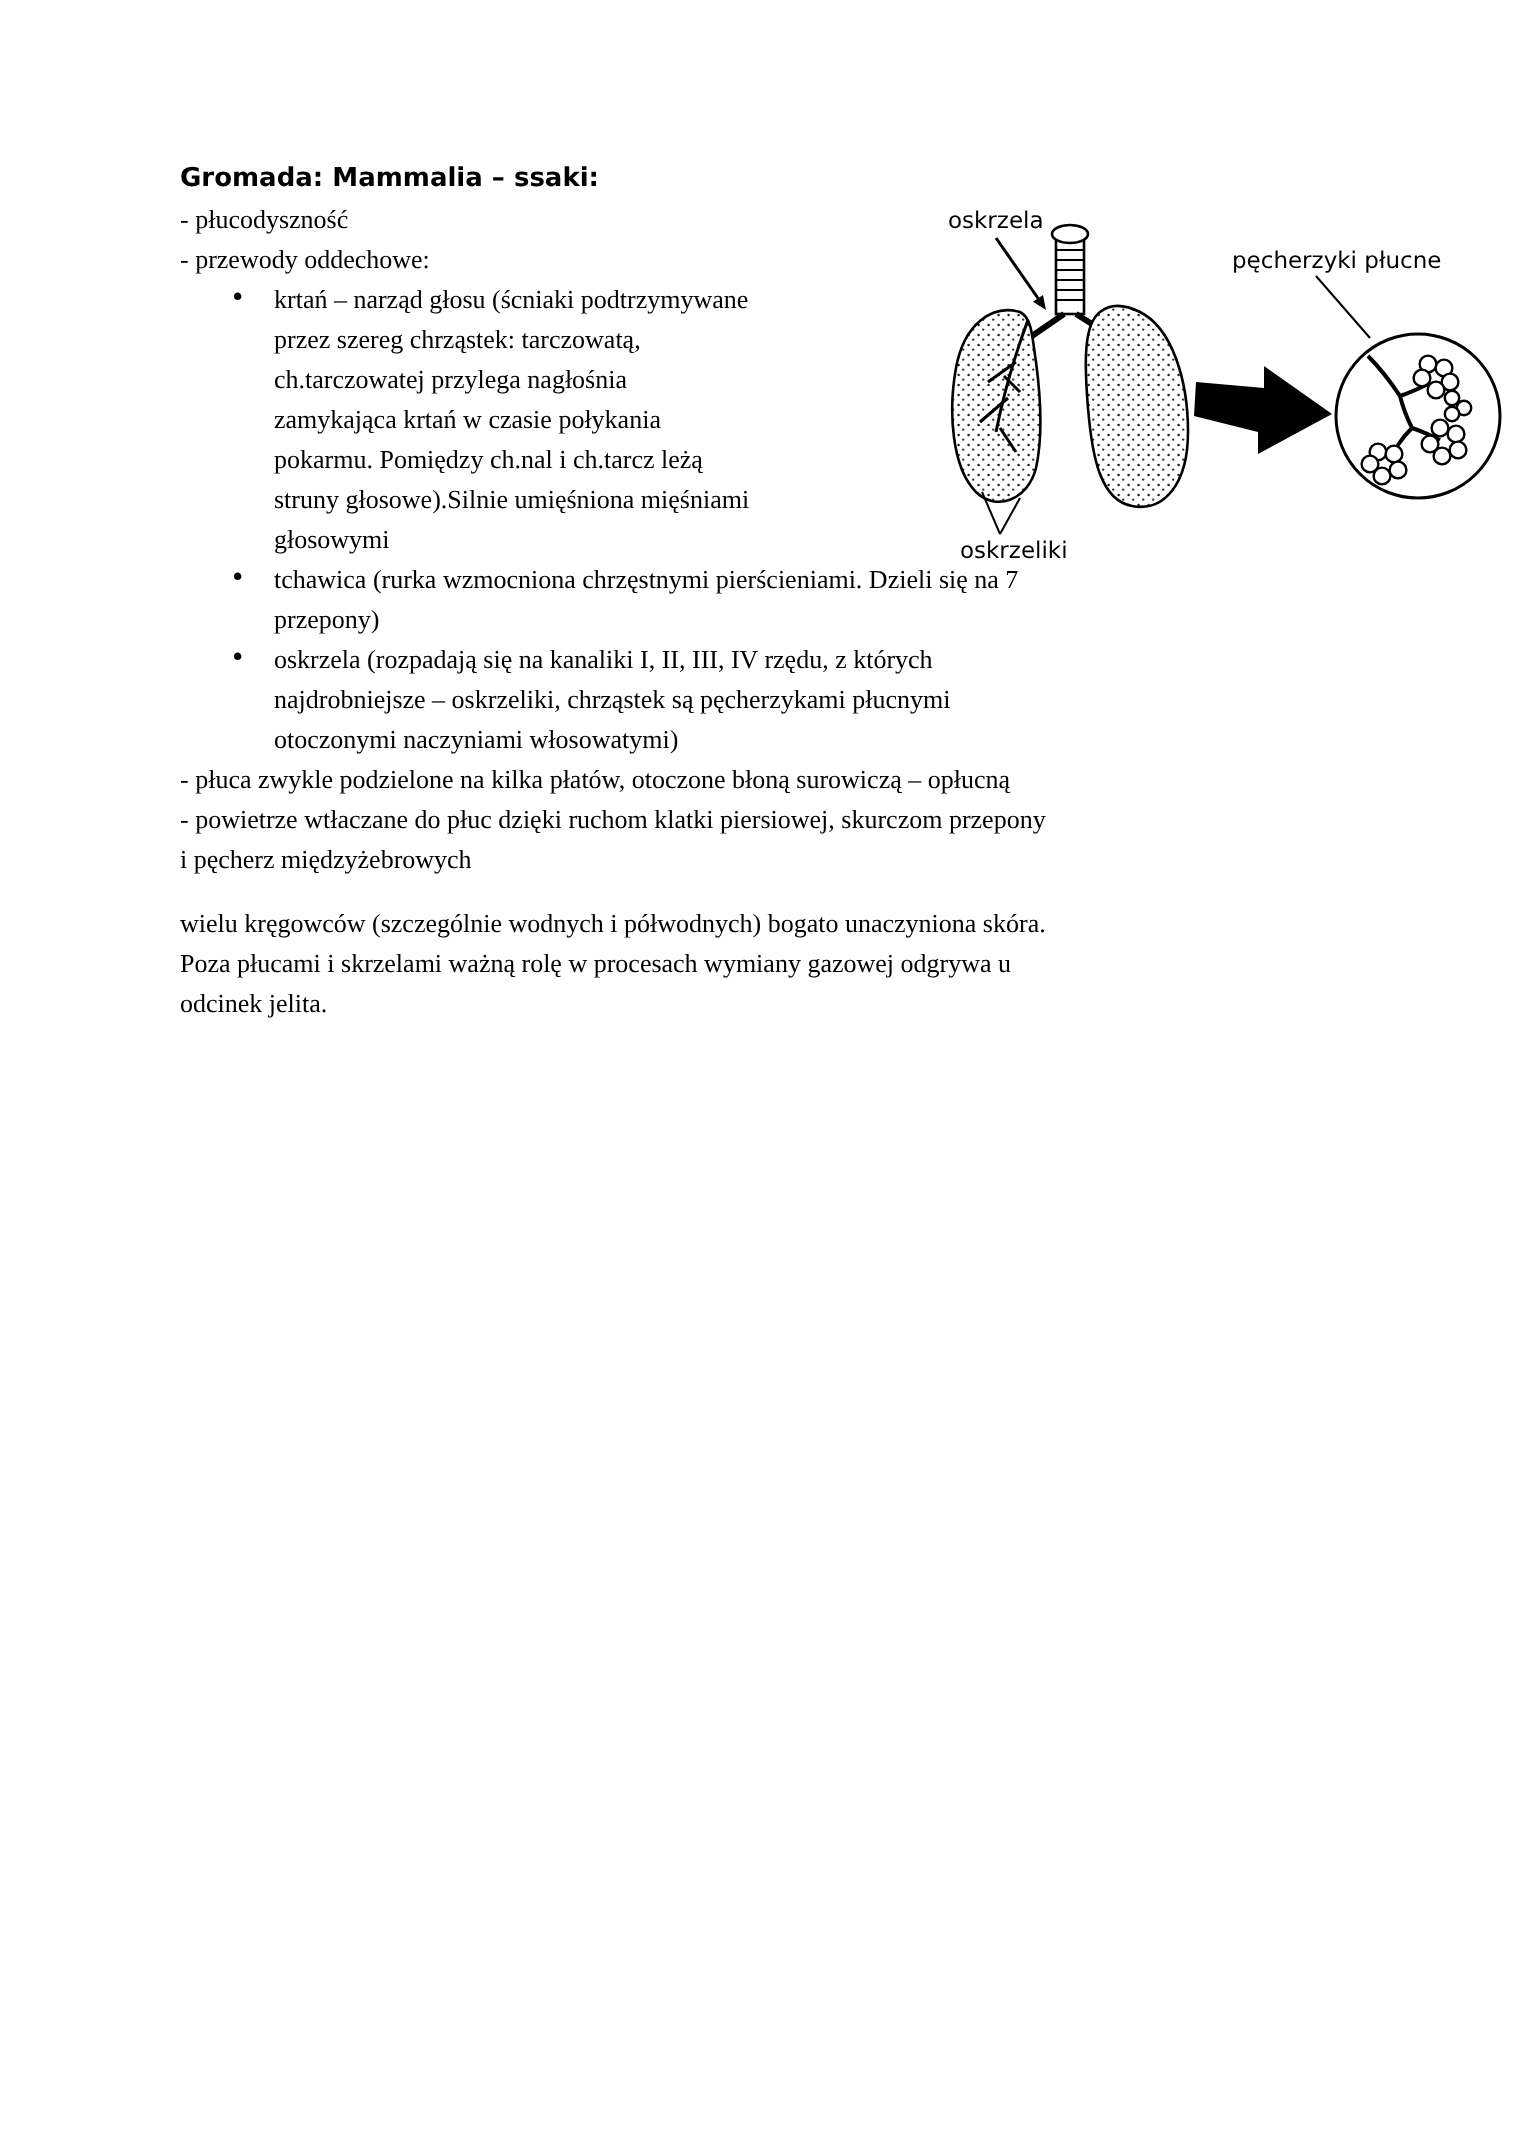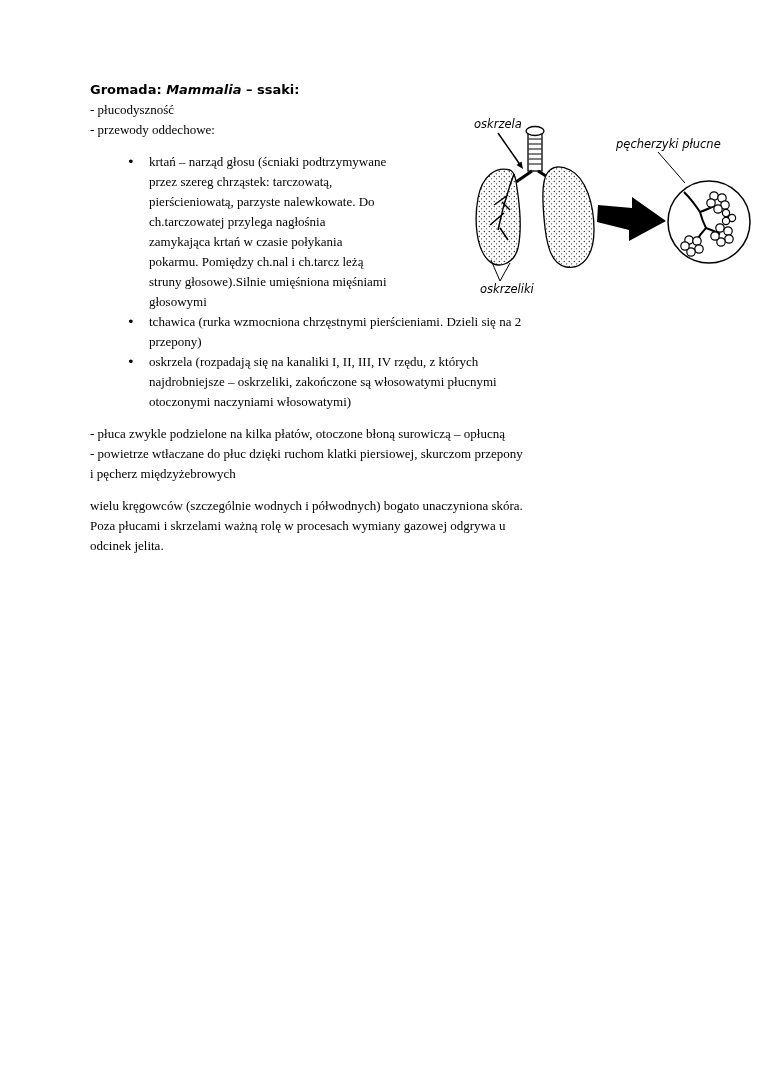--- a/index.html
+++ b/index.html
@@ -4,62 +4,61 @@
 <style>
   html,body{margin:0;padding:0;}
   body{
     width:760px;height:1075px;background:#ffffff;position:relative;
     font-family:"DejaVu Sans","Liberation Sans",sans-serif;
     font-size:13px;line-height:20px;color:#000;overflow:hidden;
   }
   .content{position:absolute;left:90px;top:80px;width:600px;}
   .tline{white-space:pre;height:20px;font-family:Liberation Serif, serif;}
   .title{font-weight:bold;height:20px;white-space:pre;}
-  .title .sp-italic{font-style:italic;}
-  ul.blist{margin:12px;padding:0;list-style:none;}
+  .title .sp-italic{}
+  ul.blist{margin:0;padding:0;list-style:none;}
   ul.blist li{position:relative;padding-left:47px;}
   ul.blist li::before{
     content:"\2022";
     position:absolute;left:25px;top:0;
     font-size:13px;line-height:20px;
   }
   .spacer{height:12px;}
-  .diagram{position:absolute;left:458px;top:110px;width:300px;height:190px;font-style:italic;}
+  .diagram{position:absolute;left:458px;top:96px;width:300px;height:190px;}
   .diagram svg{display:block;}
   .diagram text{font-family:"DejaVu Sans","Liberation Sans",sans-serif;font-size:11.5px;fill:#000;}
 </style>
 </head>
 <body>
 
 <div class="content">
   <div class="title"><span>Gromada: </span><span class="sp-italic">Mammalia</span><span> – ssaki:</span></div>
 
   <div>
       <div class="tline">- płucodyszność</div>
       <div class="tline">- przewody oddechowe:</div>
     </div>
 
   <ul class="blist">
     <li>
         <div class="tline">krtań – narząd głosu (ścniaki podtrzymywane</div>
         <div class="tline">przez szereg chrząstek: tarczowatą,</div>
-        <div class="tline">pierścieniowatą, parzyste nalewkowate. Do</div>
         <div class="tline">ch.tarczowatej przylega nagłośnia</div>
         <div class="tline">zamykająca krtań w czasie połykania</div>
         <div class="tline">pokarmu. Pomiędzy ch.nal i ch.tarcz leżą</div>
         <div class="tline">struny głosowe).Silnie umięśniona mięśniami</div>
         <div class="tline">głosowymi</div>
       </li>
     <li>
-        <div class="tline">tchawica (rurka wzmocniona chrzęstnymi pierścieniami. Dzieli się na 2</div>
+        <div class="tline">tchawica (rurka wzmocniona chrzęstnymi pierścieniami. Dzieli się na 7</div>
         <div class="tline">przepony)</div>
       </li>
     <li>
         <div class="tline">oskrzela (rozpadają się na kanaliki I, II, III, IV rzędu, z których</div>
-        <div class="tline">najdrobniejsze – oskrzeliki, zakończone są włosowatymi płucnymi</div>
+        <div class="tline">najdrobniejsze – oskrzeliki, chrząstek są pęcherzykami płucnymi</div>
         <div class="tline">otoczonymi naczyniami włosowatymi)</div>
       </li>
   </ul>
 
   <div>
       <div class="tline">- płuca zwykle podzielone na kilka płatów, otoczone błoną surowiczą – opłucną</div>
       <div class="tline">- powietrze wtłaczane do płuc dzięki ruchom klatki piersiowej, skurczom przepony</div>
       <div class="tline">i pęcherz międzyżebrowych</div>
     </div>
 

